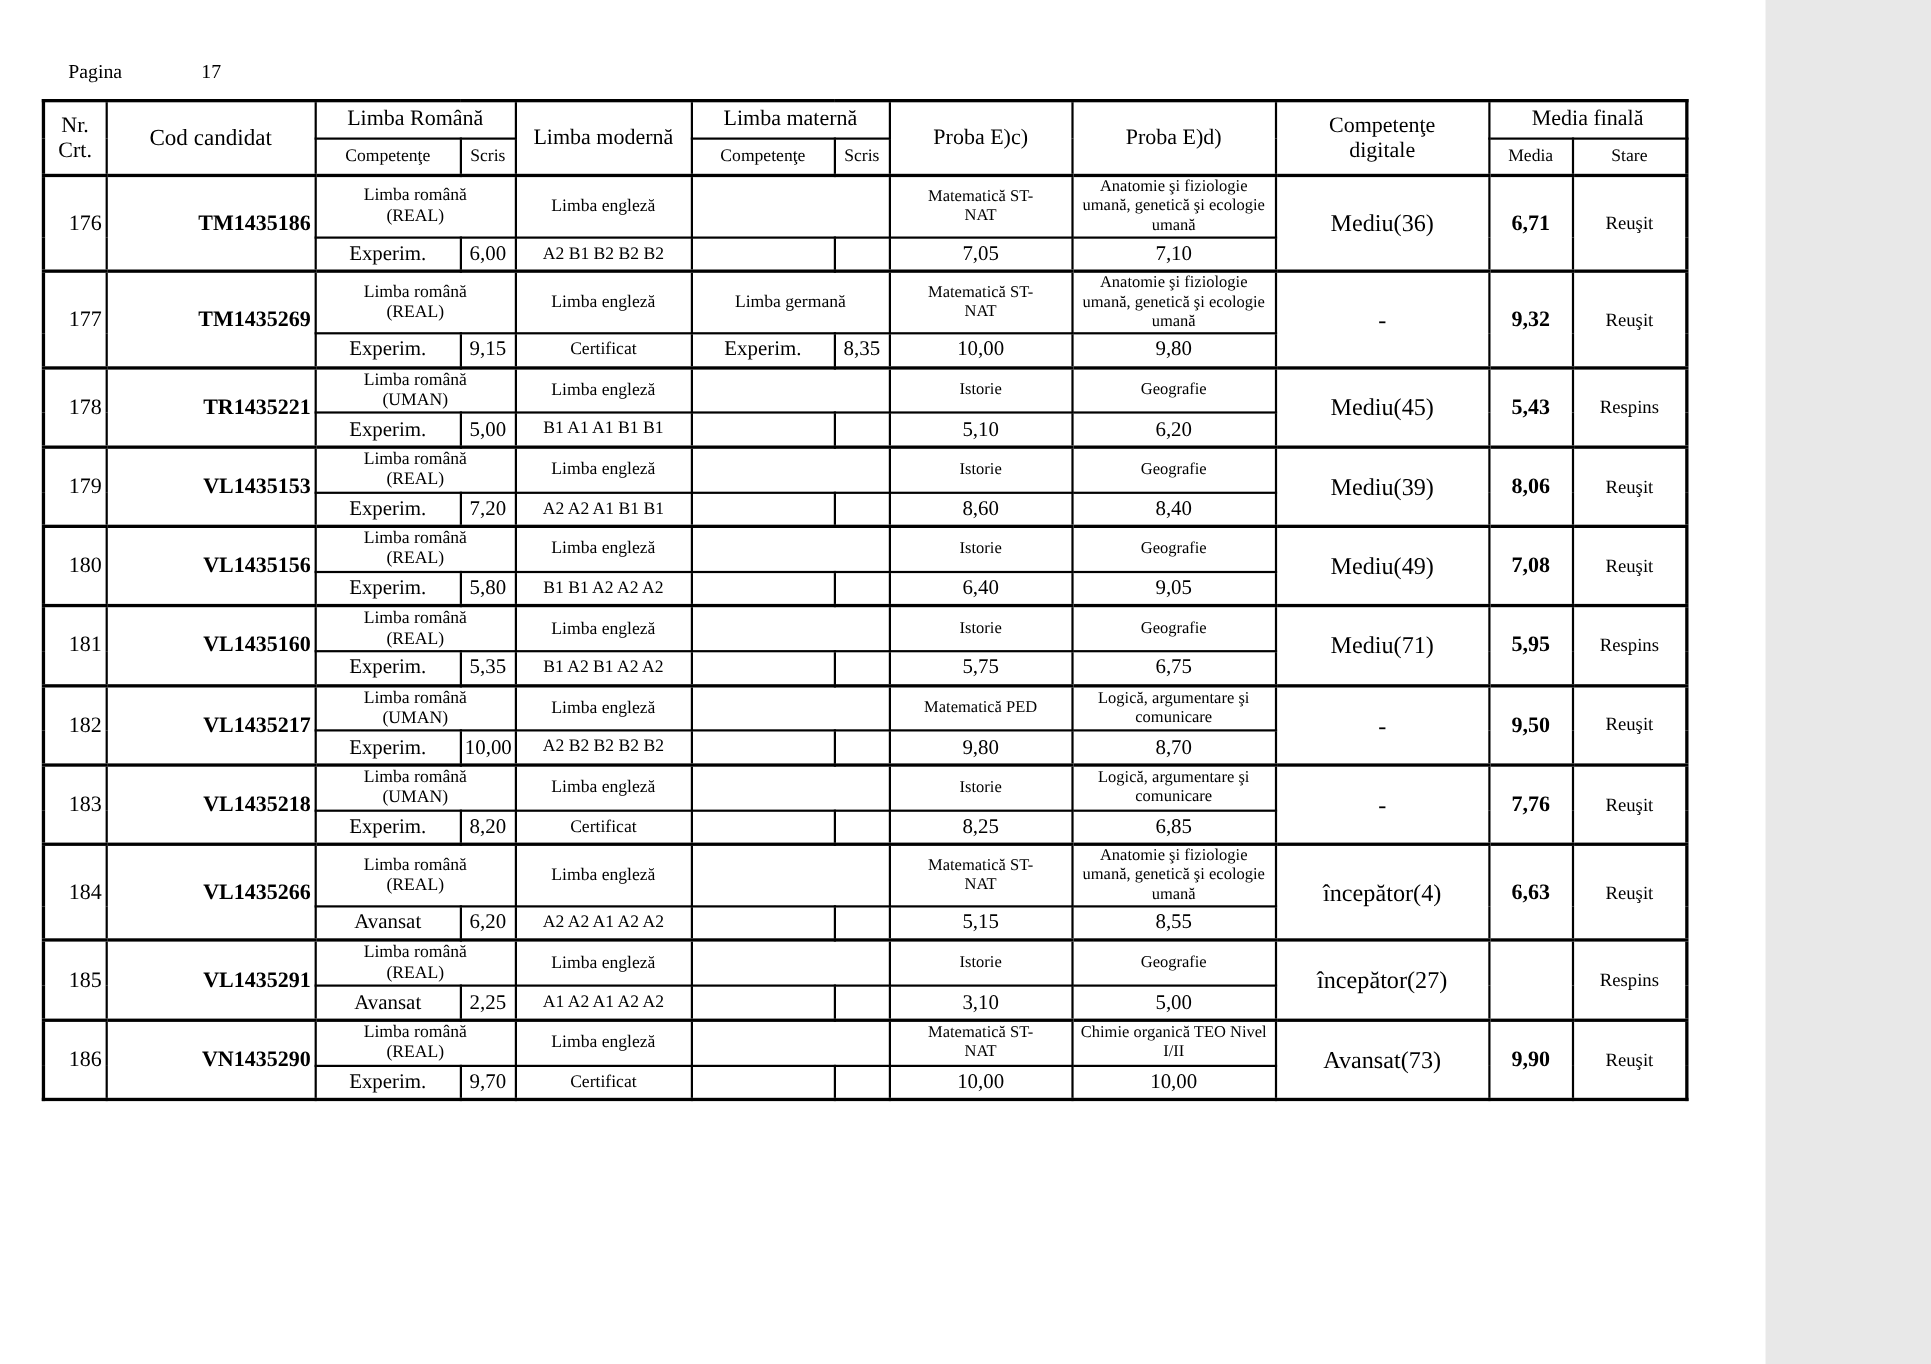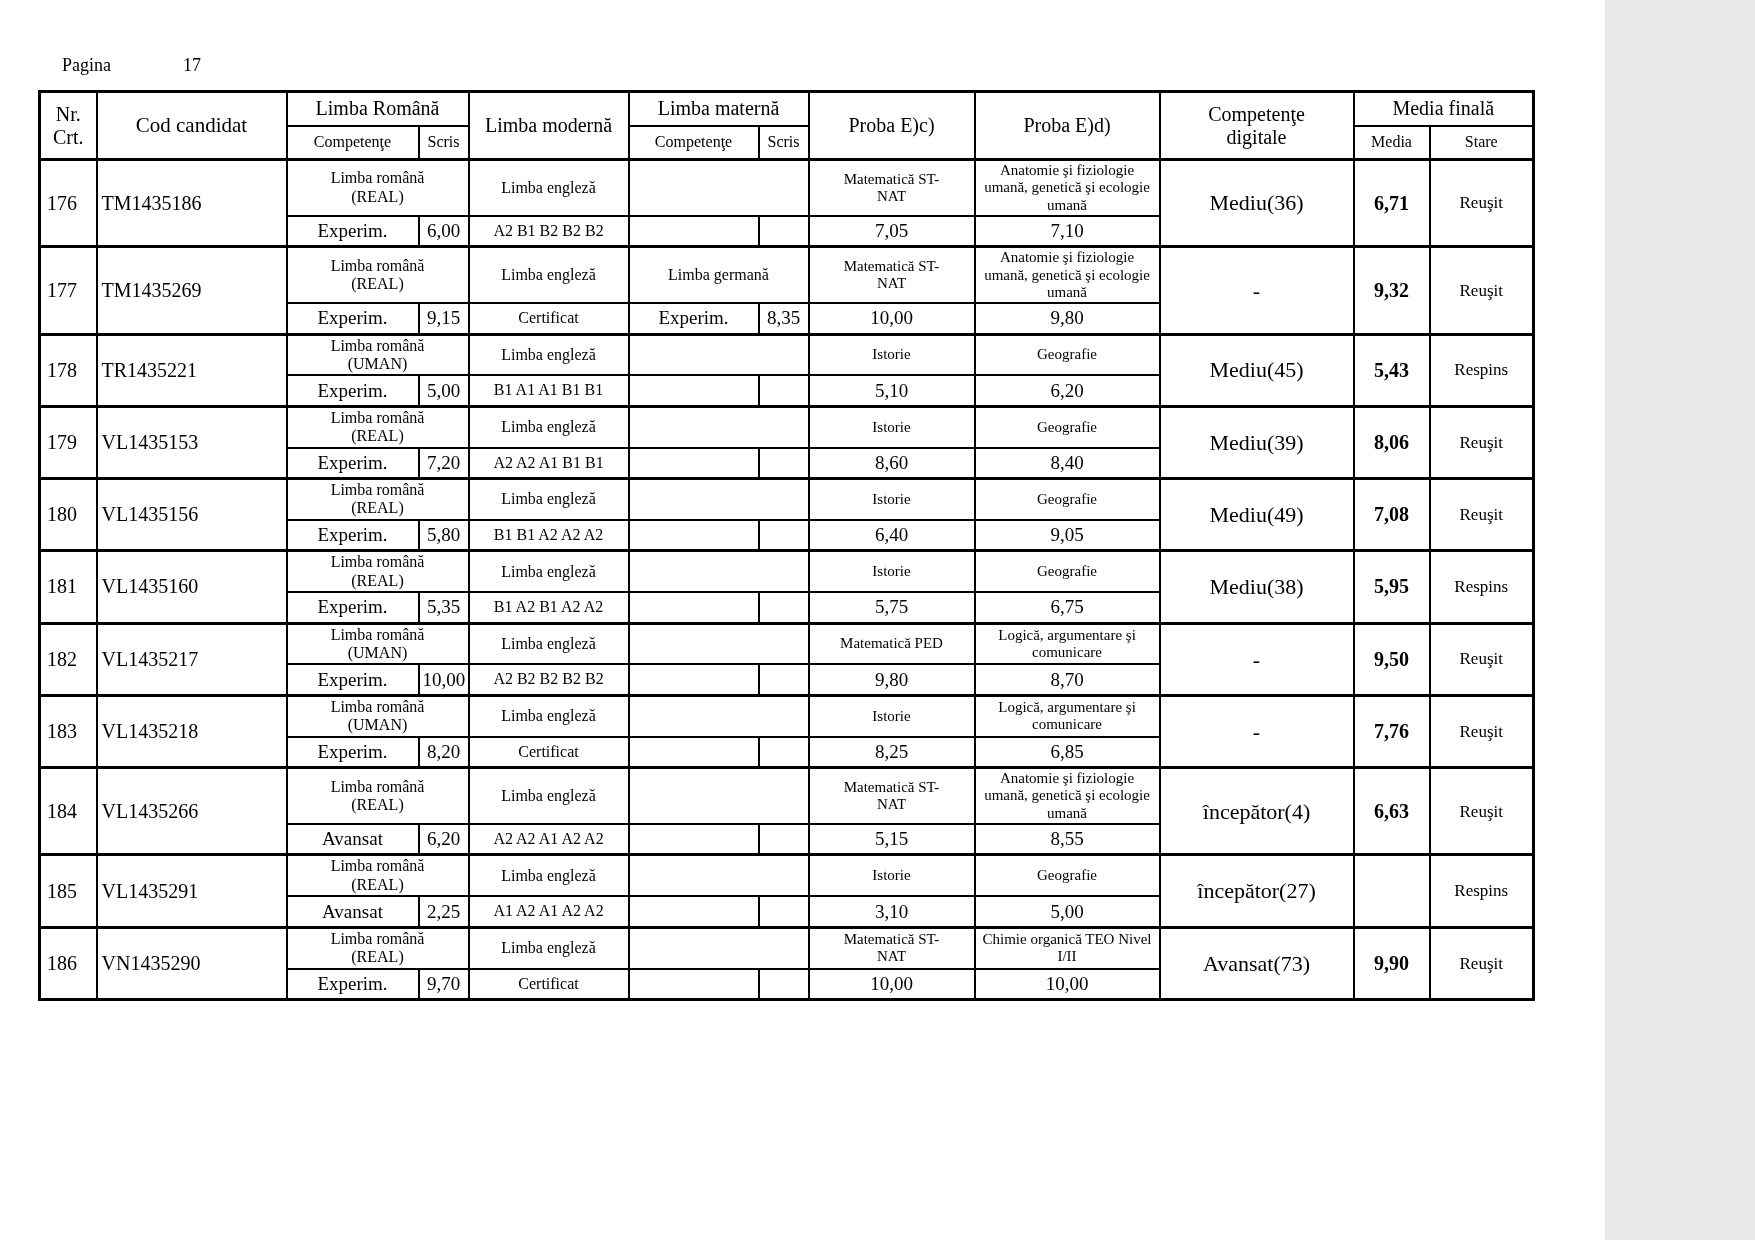--- a/index.html
+++ b/index.html
@@ -11,22 +11,22 @@
         border-collapse:collapse;table-layout:fixed;border:3px solid #000000;}
   th,td{border:2px solid #000;text-align:center;vertical-align:middle;
         padding:1px 3px;white-space:pre-line;font-weight:normal;overflow:hidden;line-height:1.15;}
   thead tr{height:34px;}
   tr.row-top{height:40px;}
   tr.row-bot{height:31px;}
   tbody tr.row-top > td{border-top-width:3px;}
   .h-main{font-size:20px;}
   .h-cod{font-size:21px;}
   .h-sub{font-size:16px;}
-  .nr-cell{font-size:20px;text-align:left;padding-left:6px;}
-  .cod-cell{font-size:20px;text-align:left;padding-left:4px;}
+  .nr-cell{font-size:20px;text-align:right;padding-left:6px;}
+  .cod-cell{font-size:20px;text-align:right;padding-left:4px;font-weight:bold;}
   .lbl{font-size:16px;}
   .lbl-sm{font-size:15px;}
   .comp-cell{font-size:19px;}
   .score{font-size:19px;}
   .lvl{font-size:16px;}
   .digitale-cell{font-size:22px;text-align:center;}
   .media-cell{font-size:20px;font-weight:bold;}
   .stare-cell{font-size:17px;}
 </style>
 </head>
@@ -196,21 +196,21 @@
 
     <tr class="row-top">
       <td rowspan="2" class="nr-cell">181</td>
       <td rowspan="2" class="cod-cell">VL1435160</td>
       <td colspan="2" class="lbl">Limba română
 (REAL)</td>
       <td class="lbl">Limba engleză</td>
       <td colspan="2" class="lbl"></td>
       <td class="lbl-sm">Istorie</td>
       <td class="lbl-sm">Geografie</td>
-      <td rowspan="2" class="digitale-cell">Mediu(38)</td>
+      <td rowspan="2" class="digitale-cell">Mediu(71)</td>
       <td rowspan="2" class="media-cell">5,95</td>
       <td rowspan="2" class="stare-cell">Respins</td>
     </tr>
     <tr class="row-bot">
       <td class="comp-cell">Experim.</td>
       <td class="score">5,35</td>
       <td class="lvl">B1 A2 B1 A2 A2</td>
       <td class="comp-cell"></td>
       <td class="score"></td>
       <td class="score">5,75</td>

